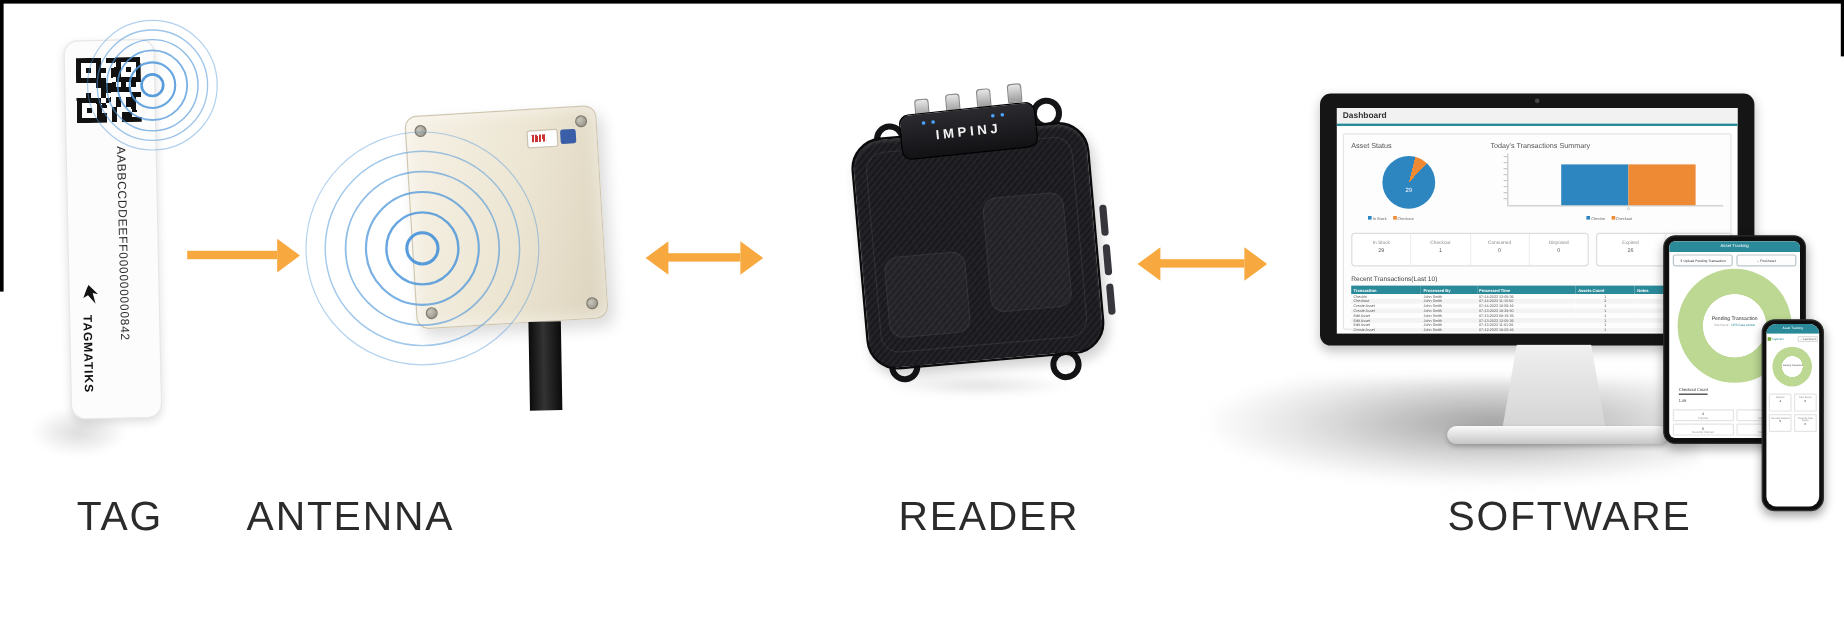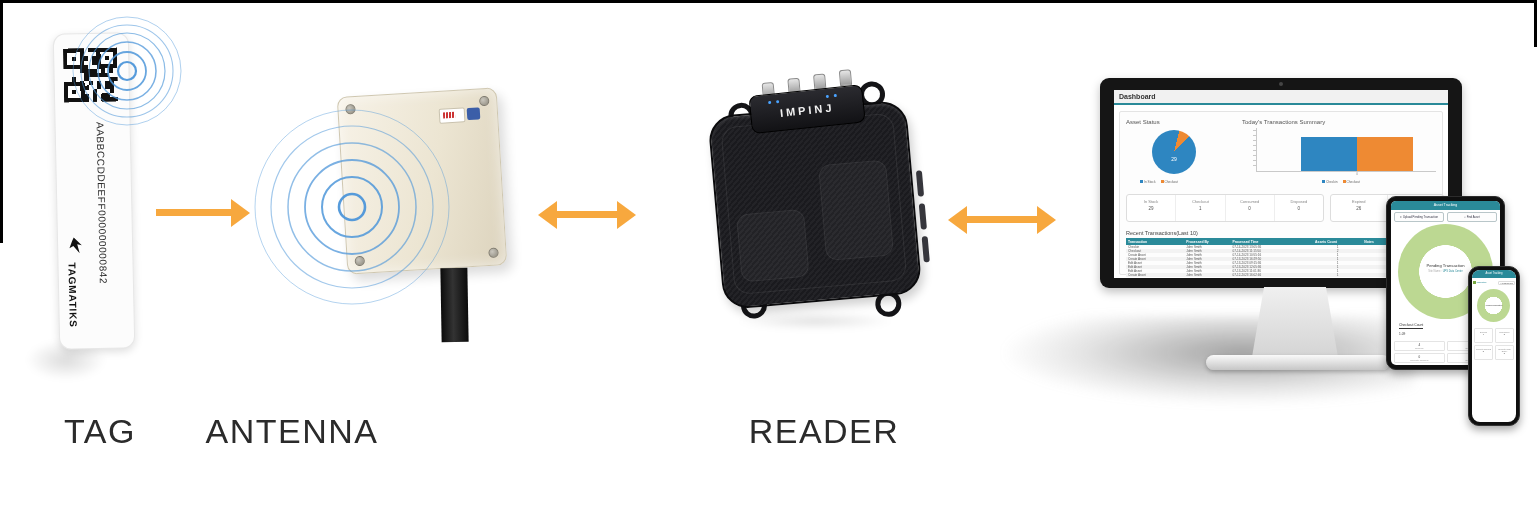--- a/index.html
+++ b/index.html
@@ -464,14 +464,15 @@
             <div style="font-size:2px;color:#888;margin-top:1.5px;">Recently Near Expiry</div>
             <div style="font-size:2.4px;color:#333;">0</div>
           </div>
       </div>
     </div>
   </div>
 
   <div class="abs caption" style="left:64px;">TAG</div>
   <div class="abs caption" style="left:292px;transform:translateX(-50%);">ANTENNA</div>
   <div class="abs caption" style="left:824px;transform:translateX(-50%);">READER</div>
+  <div class="abs caption" style="left:1308px;transform:translateX(-50%);">SOFTWARE</div>
 
 </div>
 
 </body></html>

